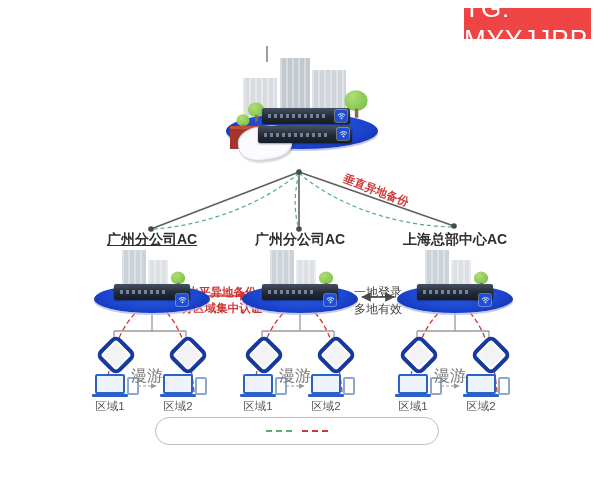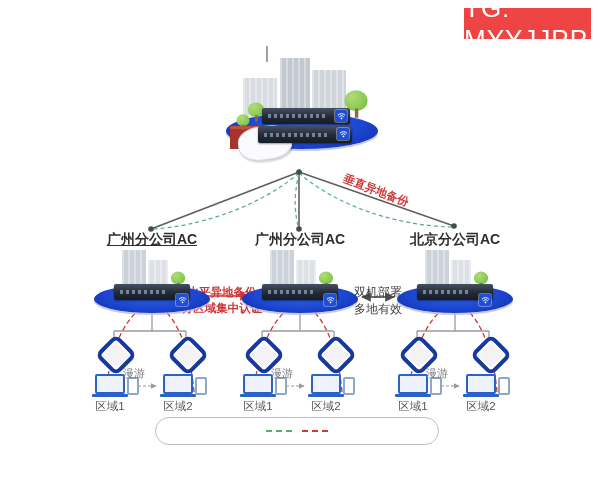--- a/index.html
+++ b/index.html
@@ -46,21 +46,21 @@
       background:#2b62c9;border-radius:1px;}
   .phone{position:absolute;width:8px;height:14px;border:2px solid #8ea6c8;border-radius:2px;background:#fff;}
   
   .hq-label{left:210px;top:146px;width:180px;text-align:center;font-size:15px;font-weight:bold;color:#2b2b2b;white-space:nowrap;}
   .hq-label .red{font-size:12px;color:#d03a3a;}
   .branch-label{position:absolute;top:231px;width:120px;text-align:center;font-size:14px;font-weight:bold;color:#2e2e2e;}
   .rot-red{left:330px;top:183px;width:92px;text-align:center;font-size:11.5px;font-weight:bold;
       color:#d03a3a;transform:rotate(21deg);}
   .ann-red{position:absolute;width:110px;text-align:center;font-size:11.5px;font-weight:bold;color:#cf3535;white-space:nowrap;}
   .ann-gray{position:absolute;width:70px;text-align:center;font-size:12px;color:#3f3f3f;white-space:nowrap;}
-  .roam{position:absolute;width:40px;text-align:left;font-size:11px;color:#777;}
+  .roam{position:absolute;width:40px;text-align:right;font-size:16px;color:#777;}
   .zone{position:absolute;width:56px;text-align:center;font-size:11.5px;color:#555;}
   
   .legend{left:155px;top:417px;width:282px;height:26px;border:1.5px solid #babfc2;border-radius:14px;
       background:#fff;display:flex;align-items:center;justify-content:center;gap:10px;font-size:12px;color:#4c4c4c;}
   .dash{width:26px;height:0;border-top:2px dashed #53b06e;}
   .dash.red{border-top-color:#cc3a3a;}
   svg.overlay{position:absolute;left:0;top:0;pointer-events:none;}
 </style>
 </head>
 <body>
@@ -164,25 +164,25 @@
       <line x1="128" y1="386" x2="156" y2="386" marker-end="url(#ms)"></line>
       <line x1="276" y1="386" x2="304" y2="386" marker-end="url(#ms)"></line>
       <line x1="431" y1="386" x2="459" y2="386" marker-end="url(#ms)"></line>
     </g>
   </svg>
 
   <div class="abs rot-red">垂直异地备份</div>
 
   <div class="branch-label" style="left:92px;text-decoration:underline;">广州分公司AC</div>
   <div class="branch-label" style="left:240px;">广州分公司AC</div>
-  <div class="branch-label" style="left:395px;">北京分公司AC</div>
+  <div class="branch-label" style="left:395px;">上海总部中心AC</div>
 
   <div class="ann-red" style="left:167px;top:285px;">水平异地备份</div>
   <div class="ann-red" style="left:167px;top:301px;">分区域集中认证</div>
-  <div class="ann-gray" style="left:343px;top:284px;">双机部署</div>
+  <div class="ann-gray" style="left:343px;top:284px;">一地登录</div>
   <div class="ann-gray" style="left:343px;top:301px;">多地有效</div>
 
   <div class="bldg" style="left:122px;top:250px;width:24px;height:42px;"></div>
   <div class="bldg" style="left:148px;top:260px;width:20px;height:32px;background-color:#dde1e6;"></div>
   <div class="tree" style="left:168px;top:268px;transform:scale(.7);">
       <div class="crown"></div>
       <div class="trunk"></div>
     </div>
   <div class="platform" style="left:94px;top:285px;width:116px;height:28px;"></div>
   <div class="unit" style="left:114px;top:284px;width:76px;height:16px;">

